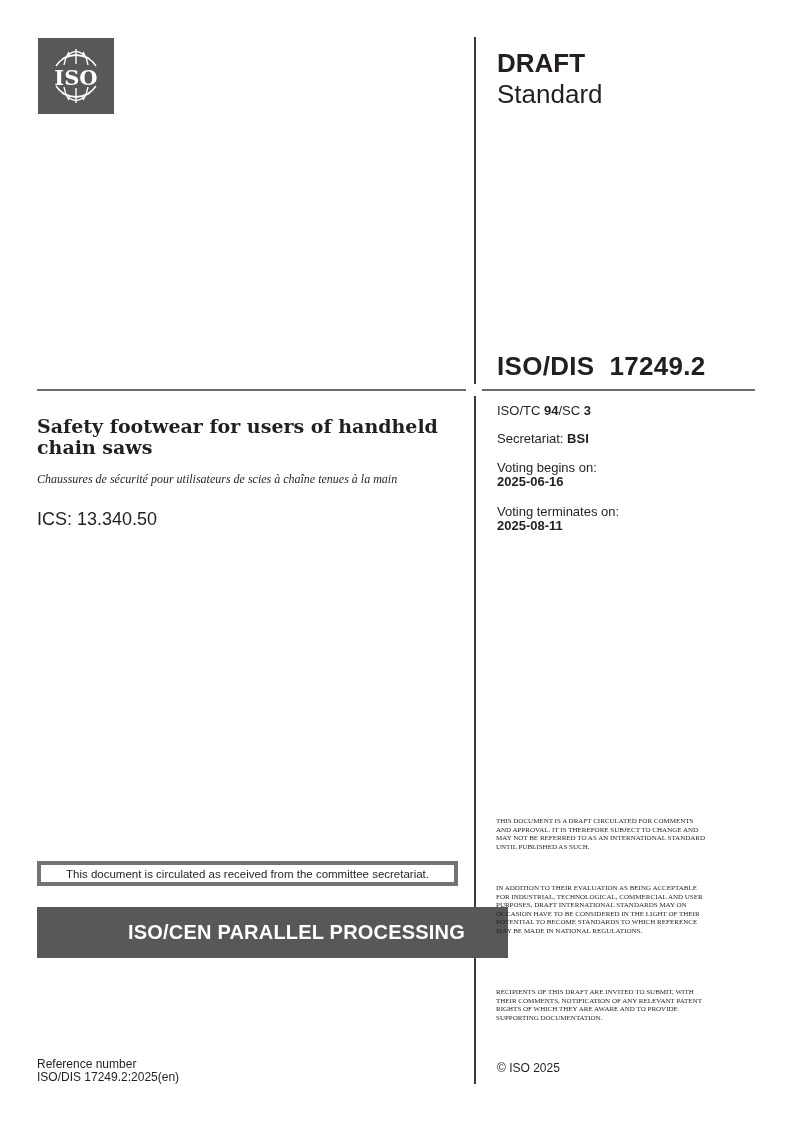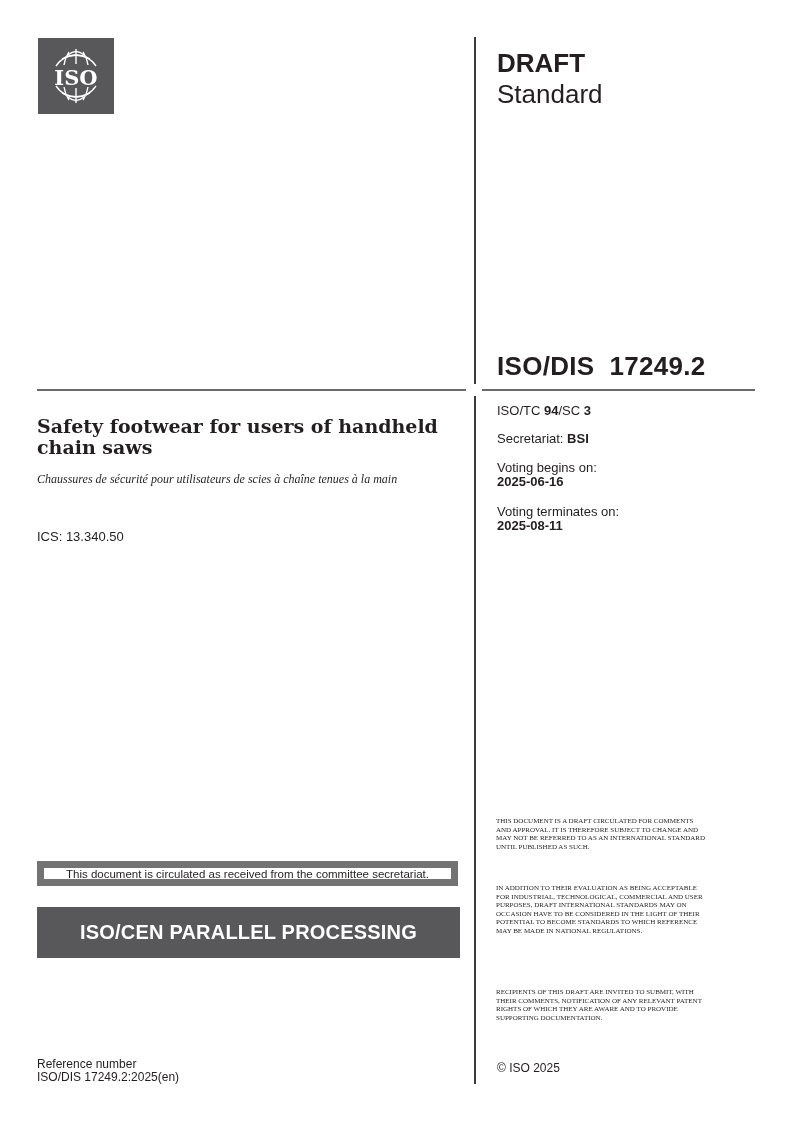--- a/index.html
+++ b/index.html
@@ -9,23 +9,23 @@
   .vline { background: #3a3a3a; width: 1.5px; }
   .hline { background: #6a6a6a; height: 1.5px; }
   .draft-title { left: 497px; top: 48px; font-size: 26px; line-height: 31px; color: #231f20; }
   .draft-title .b { font-weight: bold; display: block; }
   .draft-title .n { display: block; font-weight: normal; }
   .docnum { left: 497px; top: 351px; font-size: 26px; font-weight: bold; letter-spacing: 0.3px; color: #231f20; white-space: pre; }
   .meta { left: 497px; font-size: 13px; color: #231f20; line-height: 14px; }
   .meta b { font-weight: bold; }
   .title-en { left: 37px; top: 416px; font-family: "DejaVu Serif", serif; font-weight: bold; font-size: 19px; line-height: 21px; color: #231f20; width: 420px; }
   .title-fr { left: 37px; top: 473px; font-family: "Liberation Serif", serif; font-style: italic; font-size: 12px; line-height: 13px; color: #231f20; width: 420px; }
-  .ics { left: 37px; top: 509px; font-size: 13px; color: #231f20; margin-top: 20px; }
-  .notice-box { left: 37px; top: 861px; width: 421px; height: 25px; border: 7px solid #737373; box-sizing: border-box; font-size: 11.5px; display: flex; align-items: center; justify-content: center; color: #231f20; white-space: nowrap; }
-  .parallel { left: 37px; top: 907px; width: 423px; height: 51px; background: #58585a; color: #ffffff; font-weight: bold; font-size: 20px; display: flex; align-items: center; justify-content: center; letter-spacing: 0.2px; }
+  .ics { left: 37px; top: 509px; font-size: 18px; color: #231f20; }
+  .notice-box { left: 37px; top: 861px; width: 421px; height: 25px; border: 4px solid #737373; box-sizing: border-box; font-size: 11.5px; display: flex; align-items: center; justify-content: center; color: #231f20; white-space: nowrap; }
+  .parallel { left: 37px; top: 907px; width: 423px; height: 51px; background: #58585a; color: #ffffff; font-weight: bold; font-size: 20px; display: flex; align-items: center; justify-content: center; letter-spacing: 0.2px; padding-left: 48px; }
   .refnum { left: 37px; top: 1058px; font-size: 12px; line-height: 13px; color: #231f20; }
   .disclaimer { left: 496px; width: 210px; font-family: "Liberation Serif", serif; font-size: 7px; line-height: 8.6px; color: #231f20; text-transform: uppercase; }
   .copyright { left: 497px; top: 1061px; font-size: 12px; color: #231f20; }
 </style>
 </head>
 <body>
 
 <div class="abs logo">
   <svg width="76" height="76" viewBox="0 0 76 76">
     <g fill="none" stroke="#ffffff" stroke-width="1.4">

